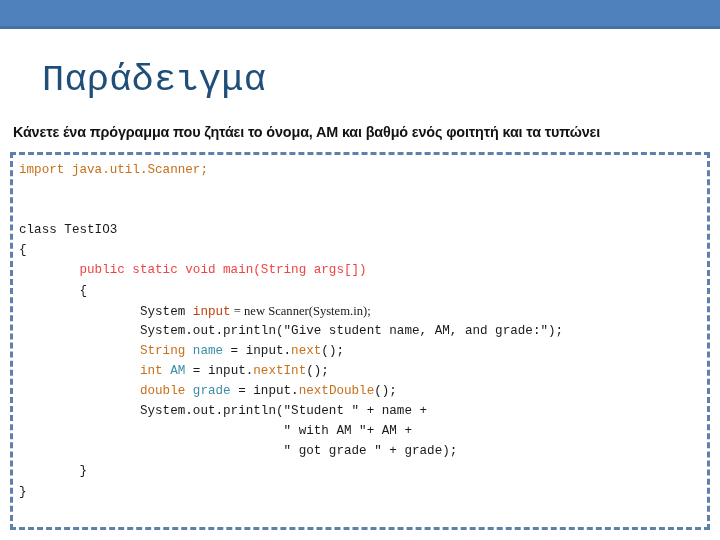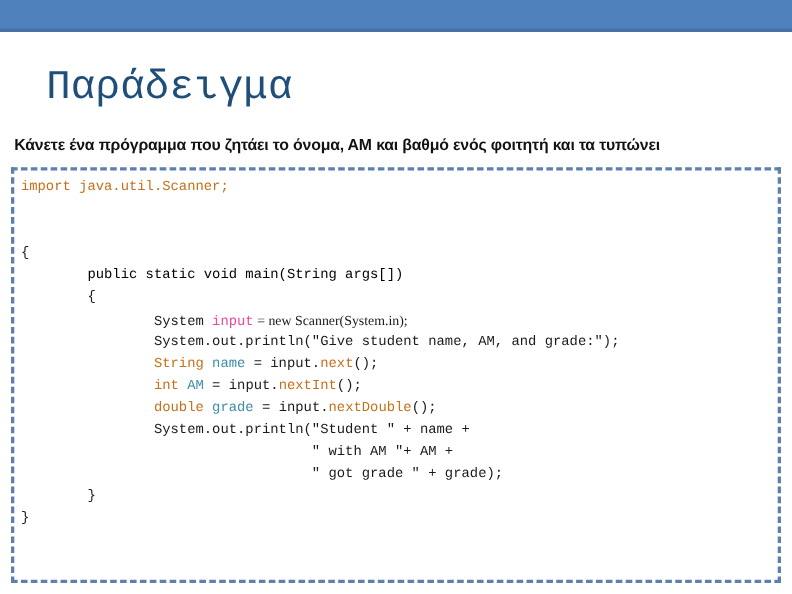--- a/index.html
+++ b/index.html
@@ -81,24 +81,25 @@
 <div id="top-banner" style="background: rgb(79, 129, 189);"></div>
 
 <div id="slide-title" style="color: rgb(31, 78, 121);">Παράδειγμα</div>
 
 <div id="task-statement">Κάνετε ένα πρόγραμμα που ζητάει το όνομα, ΑΜ και βαθμό ενός φοιτητή και τα τυπώνει</div>
 
 <div id="code-block" style="border-color: rgb(94, 128, 171);">
   <pre id="code-listing"><span class="code-line"><span class="tok-imp" style="color: rgb(197, 112, 26);">import java.util.Scanner;</span>
 </span><span class="code-line"><span class="tok-txt" style="color: rgb(26, 26, 26);"></span>
 </span><span class="code-line"><span class="tok-txt" style="color: rgb(26, 26, 26);"></span>
+</span><span class="code-line"><span class="tok-txt" style="color: rgb(26, 26, 26);">class TestIO3</span>
 </span><span class="code-line"><span class="tok-txt" style="color: rgb(26, 26, 26);">{</span>
-</span><span class="code-line"><span class="tok-txt" style="color: #000000;">        public static void main(String args[])</span>
+</span><span class="code-line"><span class="tok-txt" style="color: #ef4444;">        public static void main(String args[])</span>
 </span><span class="code-line"><span class="tok-txt" style="color: rgb(26, 26, 26);">        {</span>
-</span><span class="code-line"><span class="tok-txt" style="color: rgb(26, 26, 26);">                System </span><span class="tok-var" style="color: #ec4899;">input</span><span class="tok-txt" style="color: rgb(26, 26, 26); font-family: Liberation Serif, serif;"> = new Scanner(System.in);</span>
+</span><span class="code-line"><span class="tok-txt" style="color: rgb(26, 26, 26);">                System </span><span class="tok-var" style="color: #c2410c;">input</span><span class="tok-txt" style="color: rgb(26, 26, 26); font-family: Liberation Serif, serif;"> = new Scanner(System.in);</span>
 </span><span class="code-line"><span class="tok-txt" style="color: rgb(26, 26, 26);">                System.out.println("Give student name, AM, and grade:");</span>
 </span><span class="code-line"><span class="tok-kw" style="color: rgb(197, 112, 26);">                String</span><span class="tok-txt" style="color: rgb(26, 26, 26);"> </span><span class="tok-var" style="color: rgb(61, 141, 168);">name</span><span class="tok-txt" style="color: rgb(26, 26, 26);"> = input.</span><span class="tok-mth" style="color: rgb(197, 112, 26);">next</span><span class="tok-txt" style="color: rgb(26, 26, 26);">();</span>
 </span><span class="code-line"><span class="tok-kw" style="color: rgb(197, 112, 26);">                int</span><span class="tok-txt" style="color: rgb(26, 26, 26);"> </span><span class="tok-var" style="color: rgb(61, 141, 168);">AM</span><span class="tok-txt" style="color: rgb(26, 26, 26);"> = input.</span><span class="tok-mth" style="color: rgb(197, 112, 26);">nextInt</span><span class="tok-txt" style="color: rgb(26, 26, 26);">();</span>
 </span><span class="code-line"><span class="tok-kw" style="color: rgb(197, 112, 26);">                double</span><span class="tok-txt" style="color: rgb(26, 26, 26);"> </span><span class="tok-var" style="color: rgb(61, 141, 168);">grade</span><span class="tok-txt" style="color: rgb(26, 26, 26);"> = input.</span><span class="tok-mth" style="color: rgb(197, 112, 26);">nextDouble</span><span class="tok-txt" style="color: rgb(26, 26, 26);">();</span>
 </span><span class="code-line"><span class="tok-txt" style="color: rgb(26, 26, 26);">                System.out.println("Student " + name +</span>
 </span><span class="code-line"><span class="tok-txt" style="color: rgb(26, 26, 26);">                                   " with AM "+ AM +</span>
 </span><span class="code-line"><span class="tok-txt" style="color: rgb(26, 26, 26);">                                   " got grade " + grade);</span>
 </span><span class="code-line"><span class="tok-txt" style="color: rgb(26, 26, 26);">        }</span>
 </span><span class="code-line"><span class="tok-txt" style="color: rgb(26, 26, 26);">}</span>
 </span></pre>

